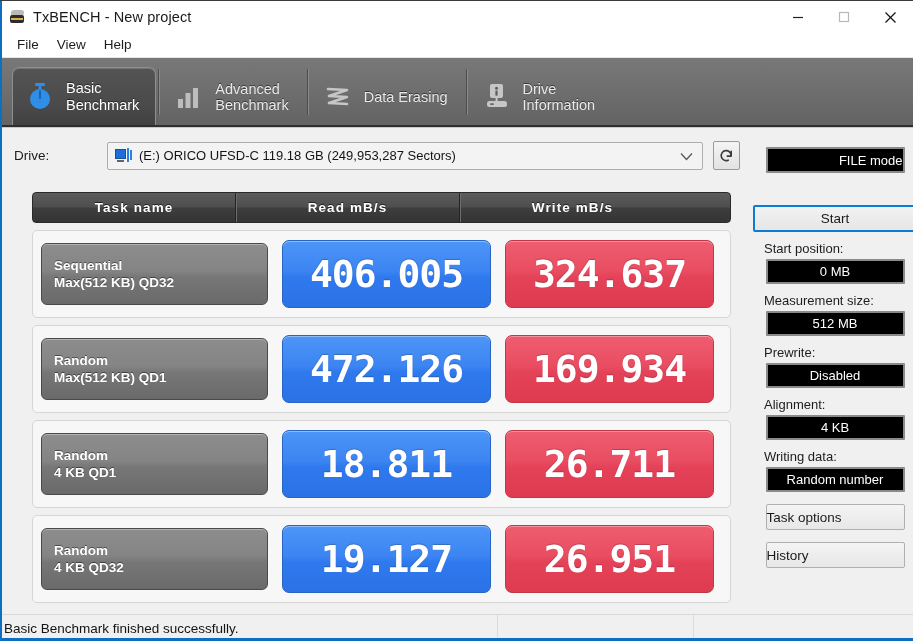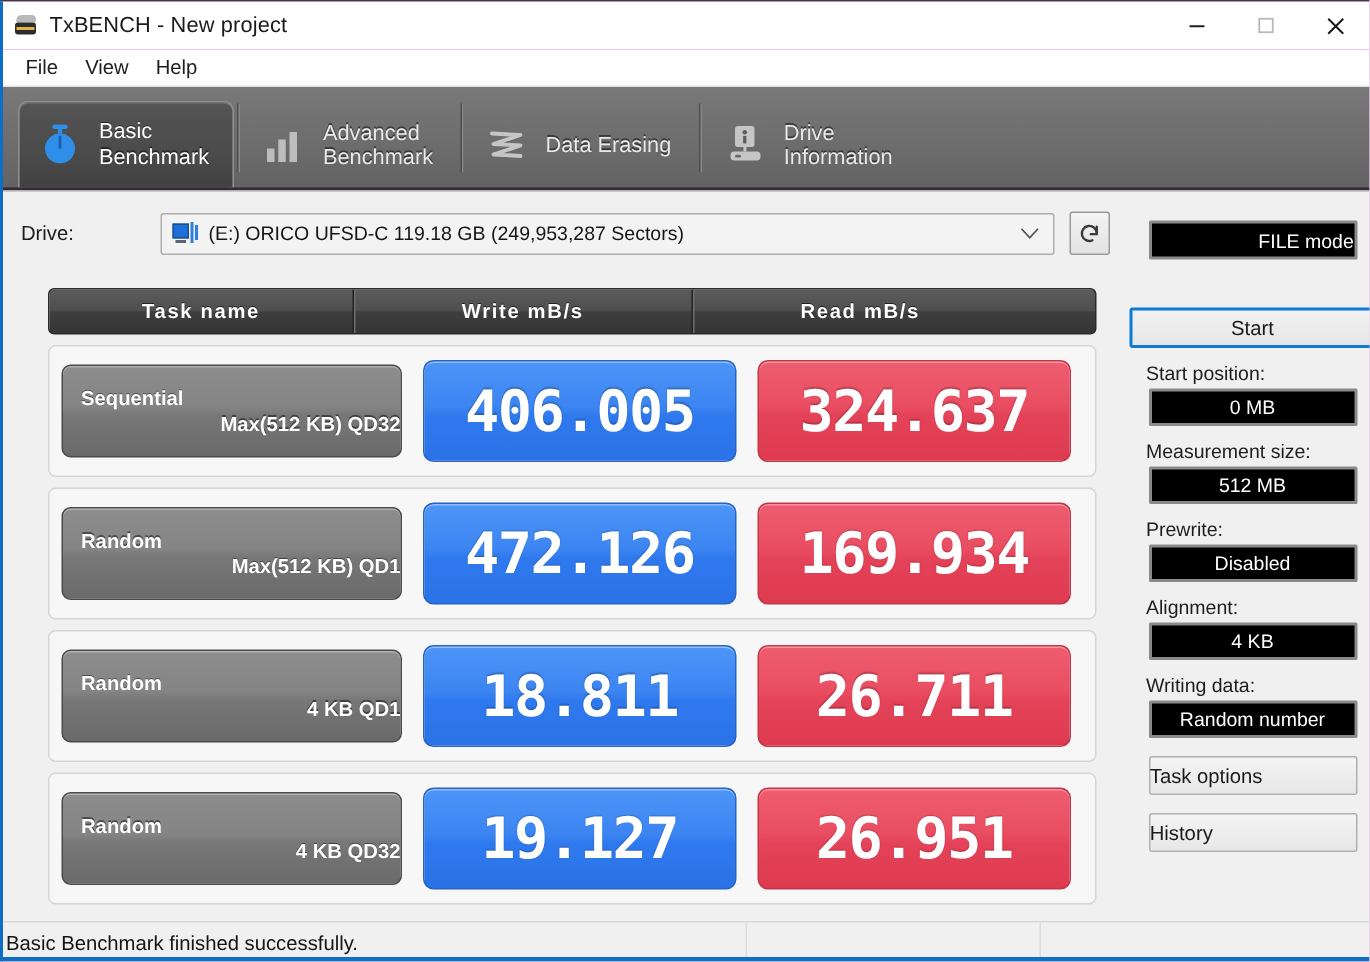--- a/index.html
+++ b/index.html
@@ -325,21 +325,20 @@
     color: #ffffff;
     line-height: 17px;
     text-shadow: 0 -1px 0 rgba(0,0,0,0.45);
   }
   .task-line2 {
     font-size: 13.5px;
     font-weight: bold;
     color: #ffffff;
     line-height: 17px;
     text-shadow: 0 -1px 0 rgba(0,0,0,0.45);
-    text-align: right;
   }
   .cell-val {
     height: 68px;
     width: 209px;
     border-radius: 7px;
     display: flex;
     align-items: center;
     justify-content: center;
     flex: 0 0 auto;
     box-sizing: border-box;
@@ -594,22 +593,22 @@
             <path d="M13.2 8.6 a5 5 0 1 0 -3.0 4.6" fill="none" stroke="#3a3a3a" stroke-width="1.6" stroke-linecap="round"></path>
             <path d="M13.2 4.2 L13.2 9.1 L9.2 9.1" fill="none" stroke="#3a3a3a" stroke-width="1.6" stroke-linejoin="round" stroke-linecap="round"></path>
           </svg>
         </div>
       </div>
 
       <div class="table-wrap">
 
         <div class="thead">
           <div class="th c1">Task name</div>
+          <div class="th c2">Read mB/s</div>
           <div class="th c3">Write mB/s</div>
-          <div class="th c2">Read mB/s</div>
         </div>
 
         <div class="rowbox">
           <div class="cell-task">
             <div class="task-line1">Sequential</div>
             <div class="task-line2">Max(512 KB) QD32</div>
           </div>
           <div class="cell-val cell-read">
             <span class="val-text">406.005</span>
           </div>

